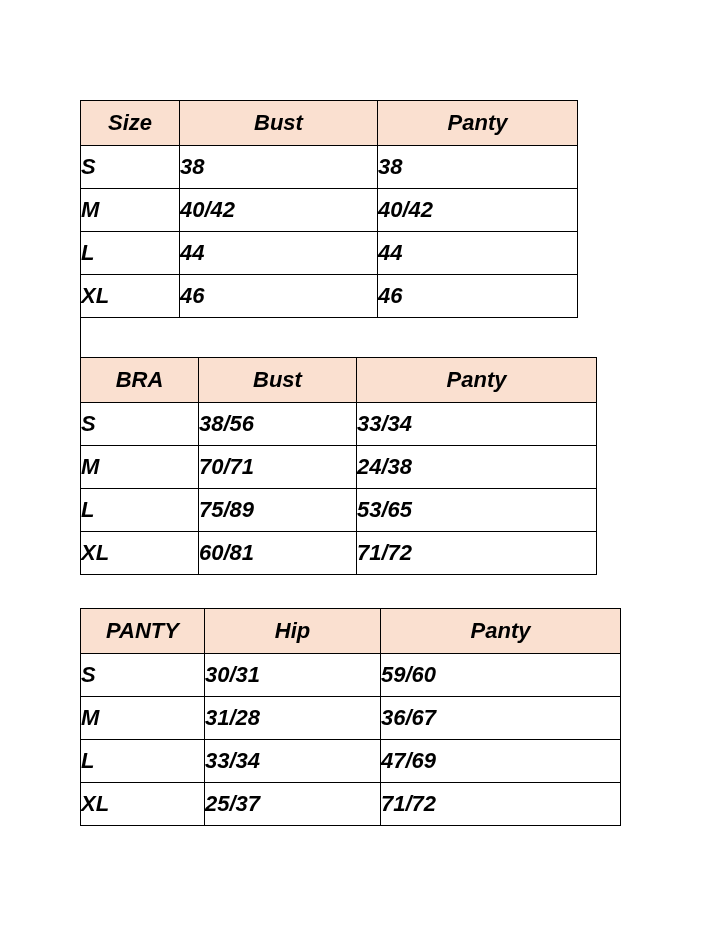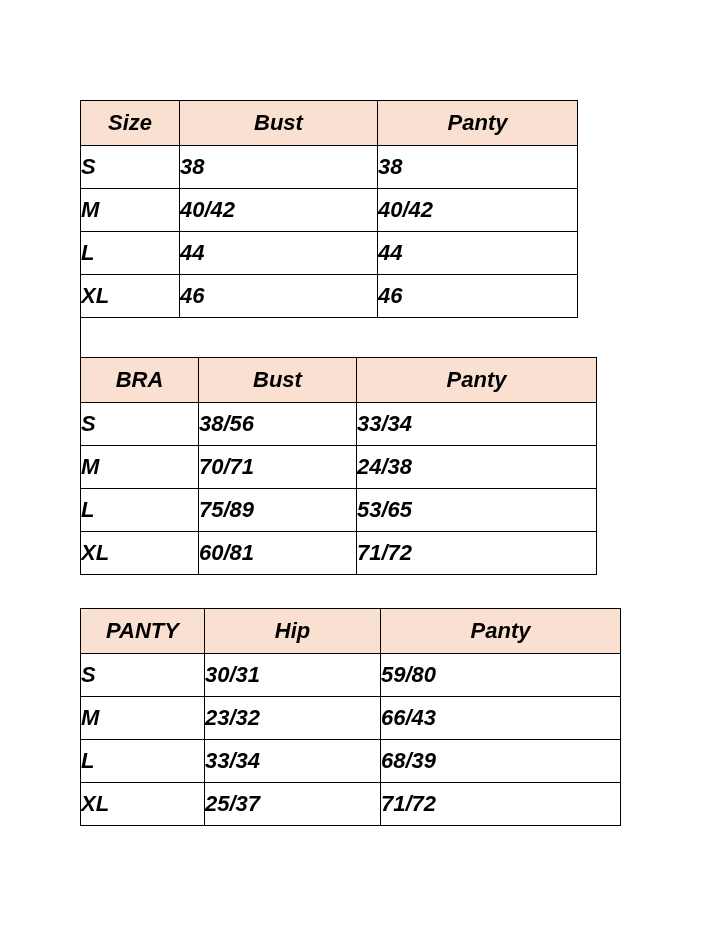--- a/index.html
+++ b/index.html
@@ -171,31 +171,31 @@
       <tr>
         <th>PANTY</th>
         <th>Hip</th>
         <th>Panty</th>
       </tr>
     </thead>
     <tbody>
       <tr>
         <td>S</td>
         <td>30/31</td>
-        <td>59/80</td>
+        <td>59/60</td>
       </tr>
       <tr>
         <td>M</td>
-        <td>23/32</td>
-        <td>66/43</td>
+        <td>31/28</td>
+        <td>36/67</td>
       </tr>
       <tr>
         <td>L</td>
         <td>33/34</td>
-        <td>68/39</td>
+        <td>47/69</td>
       </tr>
       <tr>
         <td>XL</td>
         <td>25/37</td>
         <td>71/72</td>
       </tr>
     </tbody>
   </table>
 
 </div>

